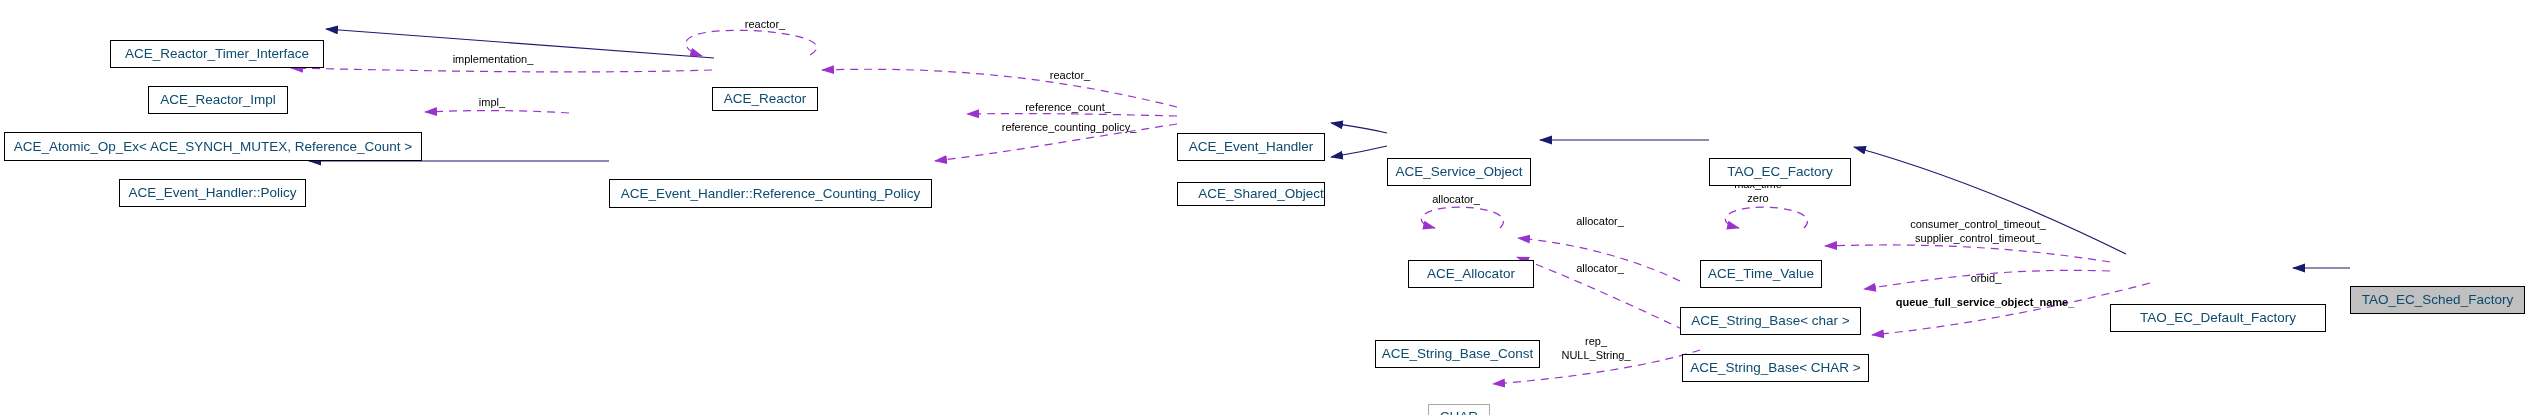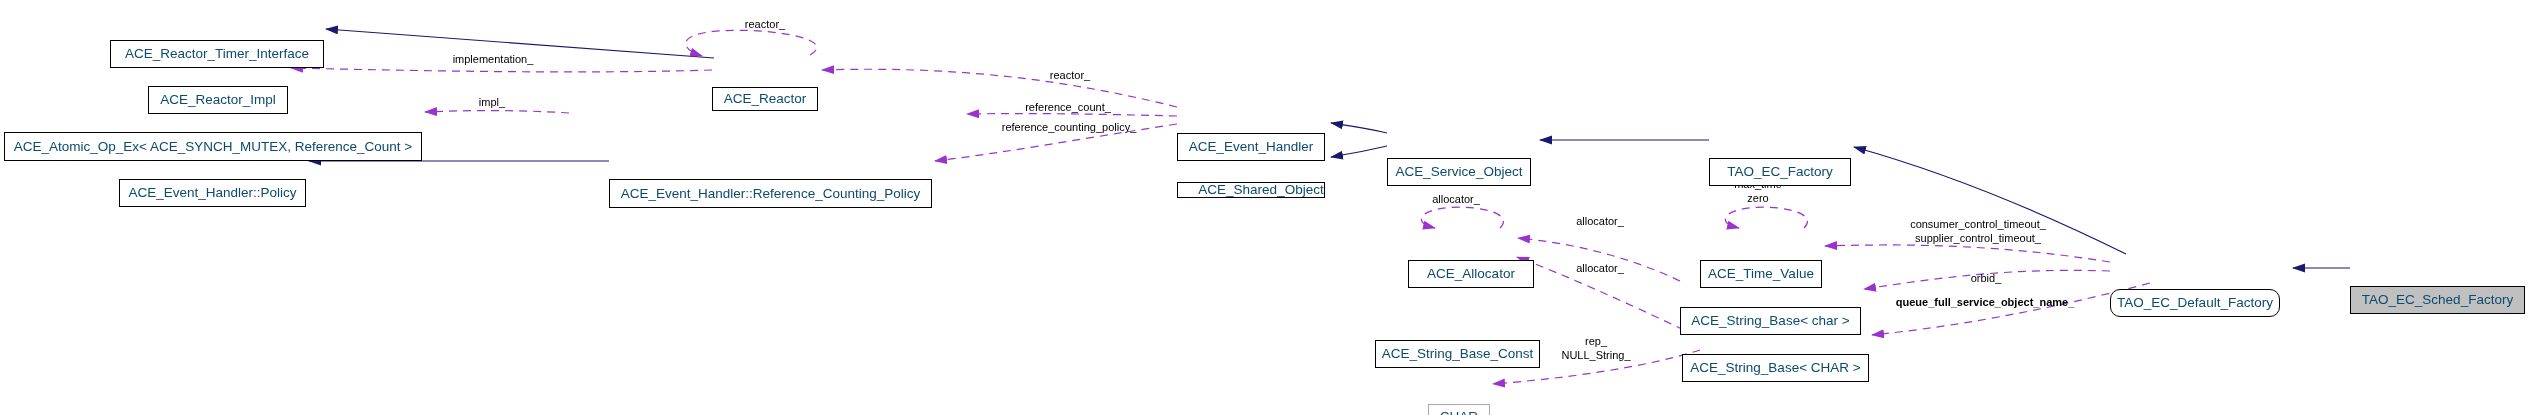--- a/index.html
+++ b/index.html
@@ -89,24 +89,24 @@
     <div class="edge-label" style="left: 1985px; top: 302px; font-weight: bold;">queue_full_service_object_name_</div>
     <div class="edge-label" style="left: 1596px; top: 341px;">rep_</div>
     <div class="edge-label" style="left: 1596px; top: 355px;">NULL_String_</div>
     <div class="node" style="left: 110px; top: 8px; width: 214px; height: 28px;">ACE_Reactor_Timer_Interface</div>
     <div class="node" style="left: 148px; top: 54px; width: 140px; height: 28px;">ACE_Reactor_Impl</div>
     <div class="node" style="left: 4px; top: 100px; width: 418px; height: 29px;">ACE_Atomic_Op_Ex&lt; ACE_SYNCH_MUTEX, Reference_Count &gt;</div>
     <div class="node" style="left: 119px; top: 147px; width: 187px; height: 28px;">ACE_Event_Handler::Policy</div>
     <div class="node" style="left: 712px; top: 55px; width: 106px; height: 24px;">ACE_Reactor</div>
     <div class="node" style="left: 609px; top: 147px; width: 323px; height: 29px;">ACE_Event_Handler::Reference_Counting_Policy</div>
     <div class="node" style="left: 1177px; top: 101px; width: 148px; height: 28px;">ACE_Event_Handler</div>
-    <div class="node" style="left: 1177px; top: 150px; width: 148px; height: 16px; padding-left: 20px;">ACE_Shared_Object</div>
+    <div class="node" style="left: 1177px; top: 150px; width: 148px; height: 24px; padding-left: 20px;">ACE_Shared_Object</div>
     <div class="node" style="left: 1387px; top: 126px; width: 144px; height: 28px;">ACE_Service_Object</div>
     <div class="node" style="left: 1709px; top: 126px; width: 142px; height: 28px;">TAO_EC_Factory</div>
     <div class="node" style="left: 1408px; top: 228px; width: 126px; height: 28px;">ACE_Allocator</div>
     <div class="node" style="left: 1700px; top: 228px; width: 122px; height: 28px;">ACE_Time_Value</div>
     <div class="node" style="left: 1680px; top: 275px; width: 181px; height: 28px;">ACE_String_Base&lt; char &gt;</div>
     <div class="node" style="left: 1375px; top: 308px; width: 165px; height: 28px;">ACE_String_Base_Const</div>
     <div class="node" style="left: 1682px; top: 322px; width: 187px; height: 28px;">ACE_String_Base&lt; CHAR &gt;</div>
     <div class="node external" style="left: 1428px; top: 372px; width: 62px; height: 26px;">CHAR</div>
-    <div class="node" style="left: 2110px; top: 257px; width: 170px; height: 28px; border-radius: 10px;">TAO_EC_Default_Factory</div>
+    <div class="node" style="left: 2110px; top: 272px; width: 216px; height: 28px;">TAO_EC_Default_Factory</div>
     <div class="node focus" style="left: 2350px; top: 254px; width: 175px; height: 28px;">TAO_EC_Sched_Factory</div>
   </div>
 
 </body></html>

